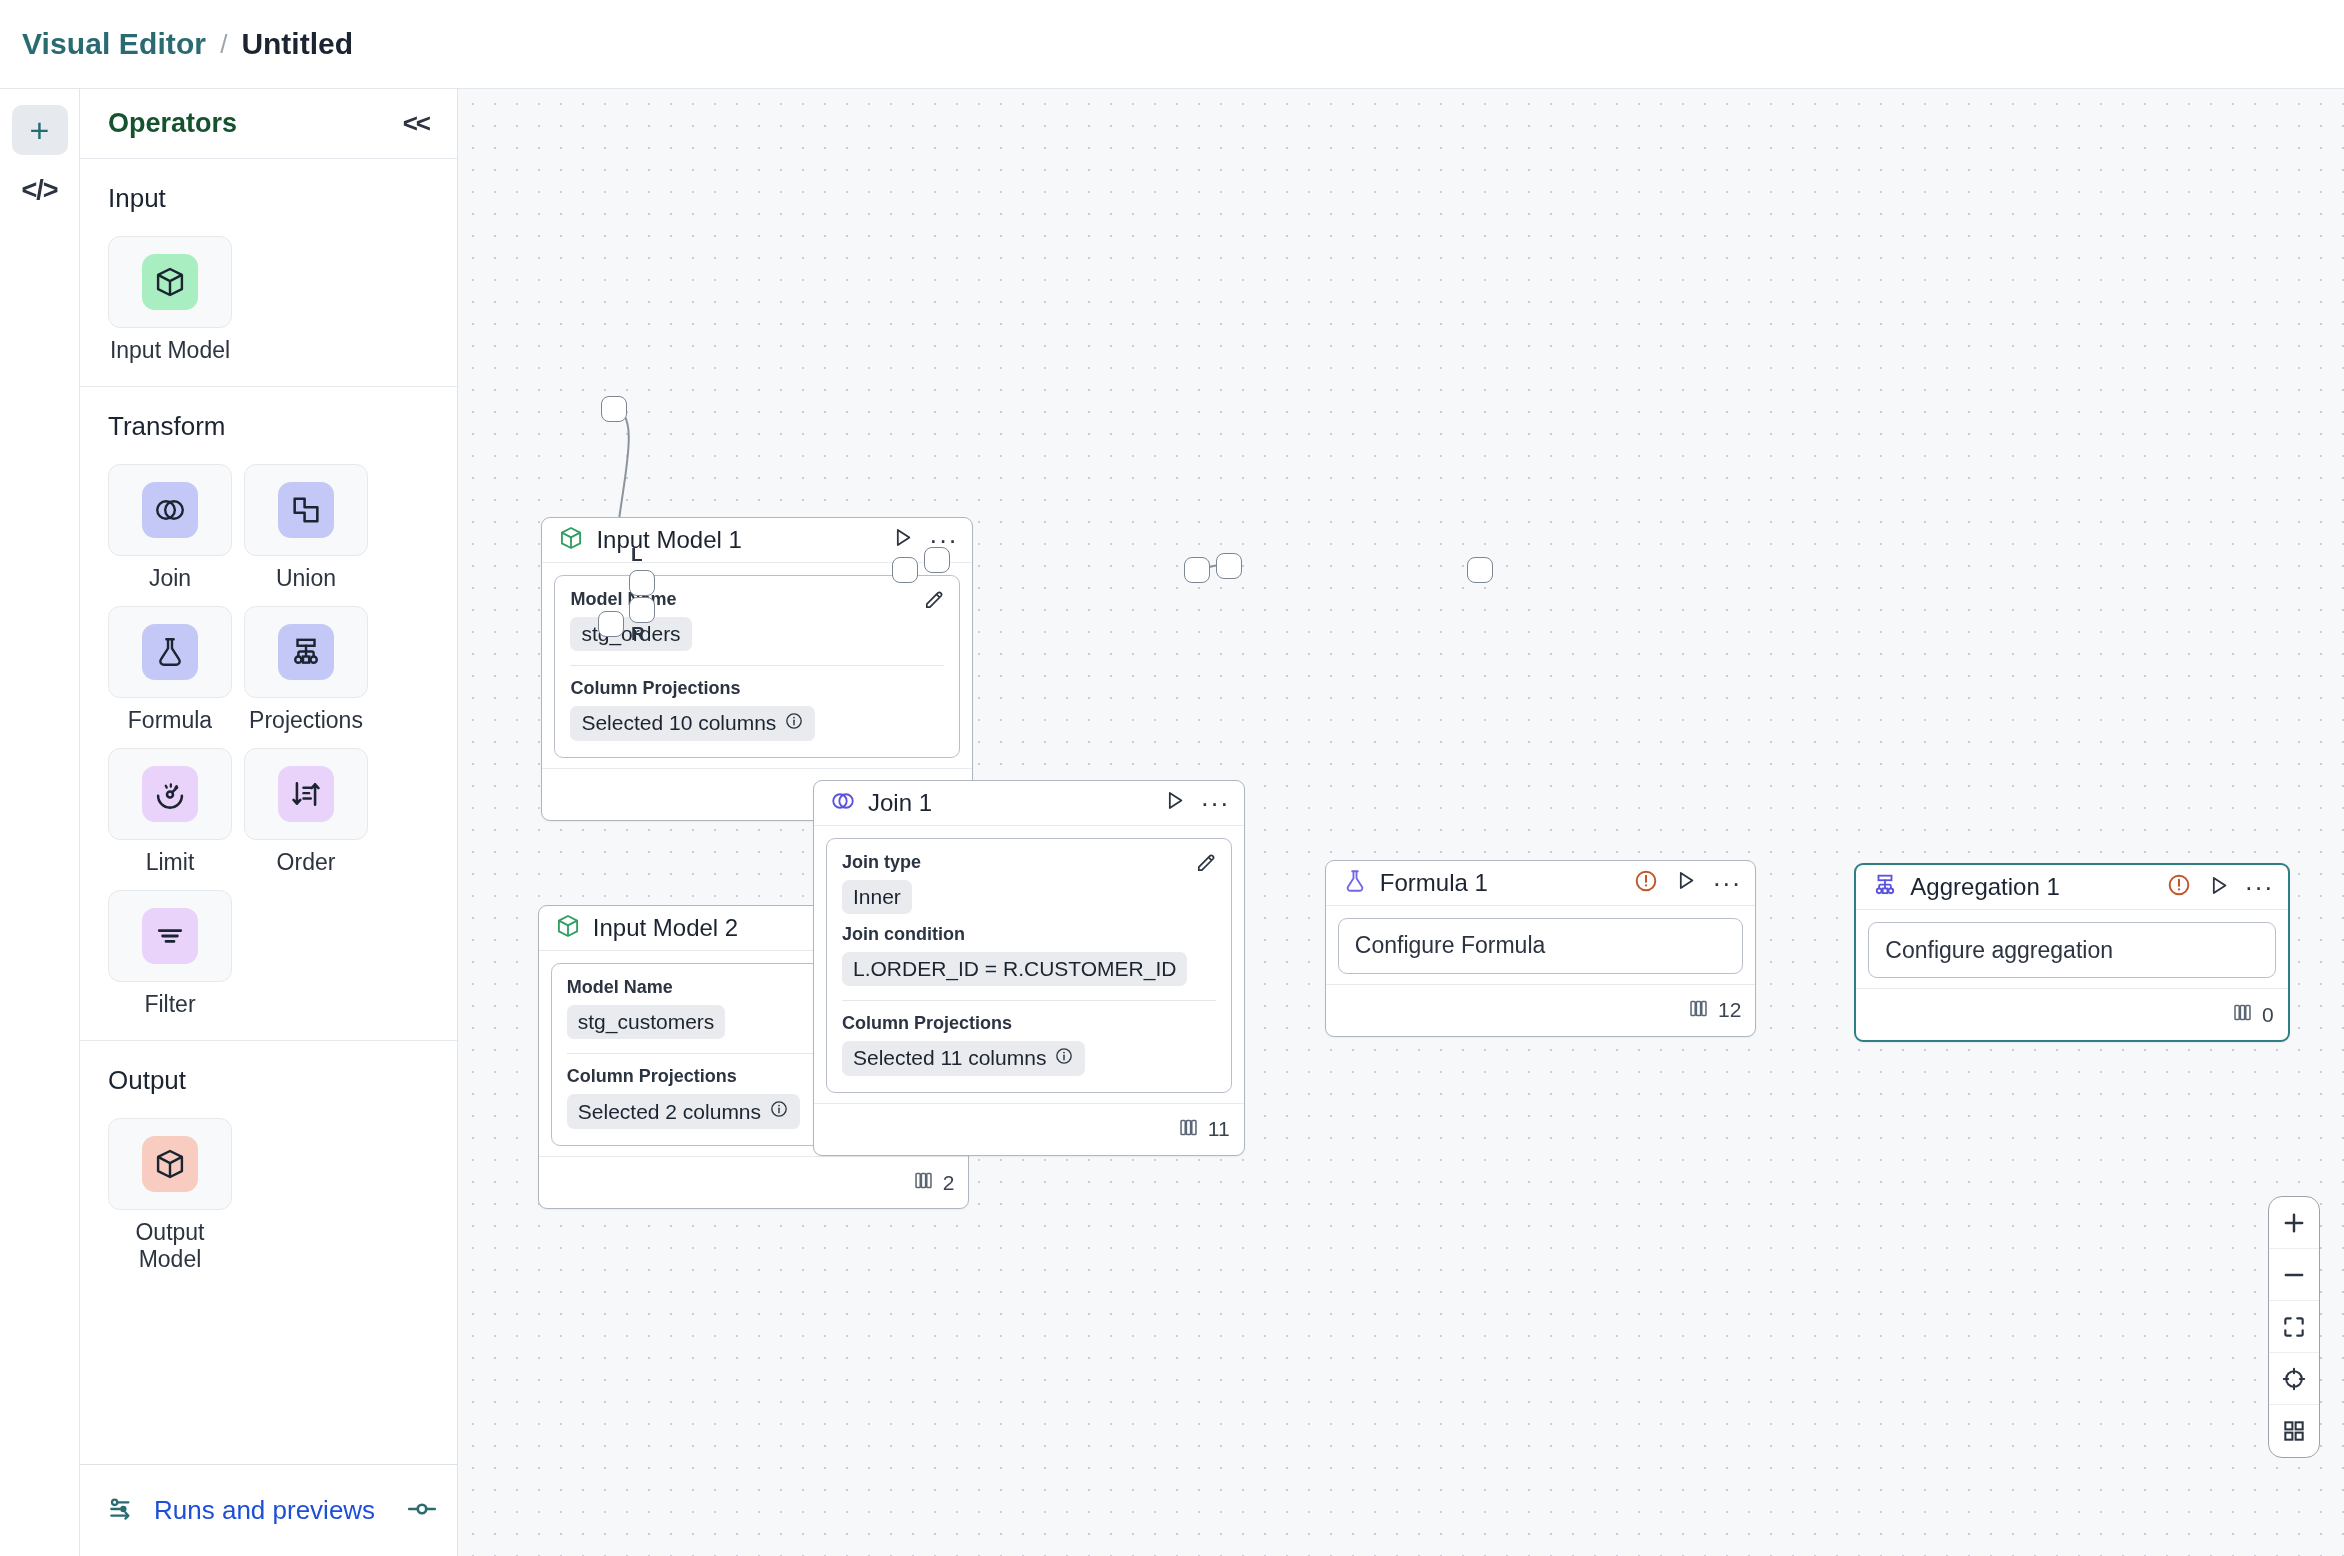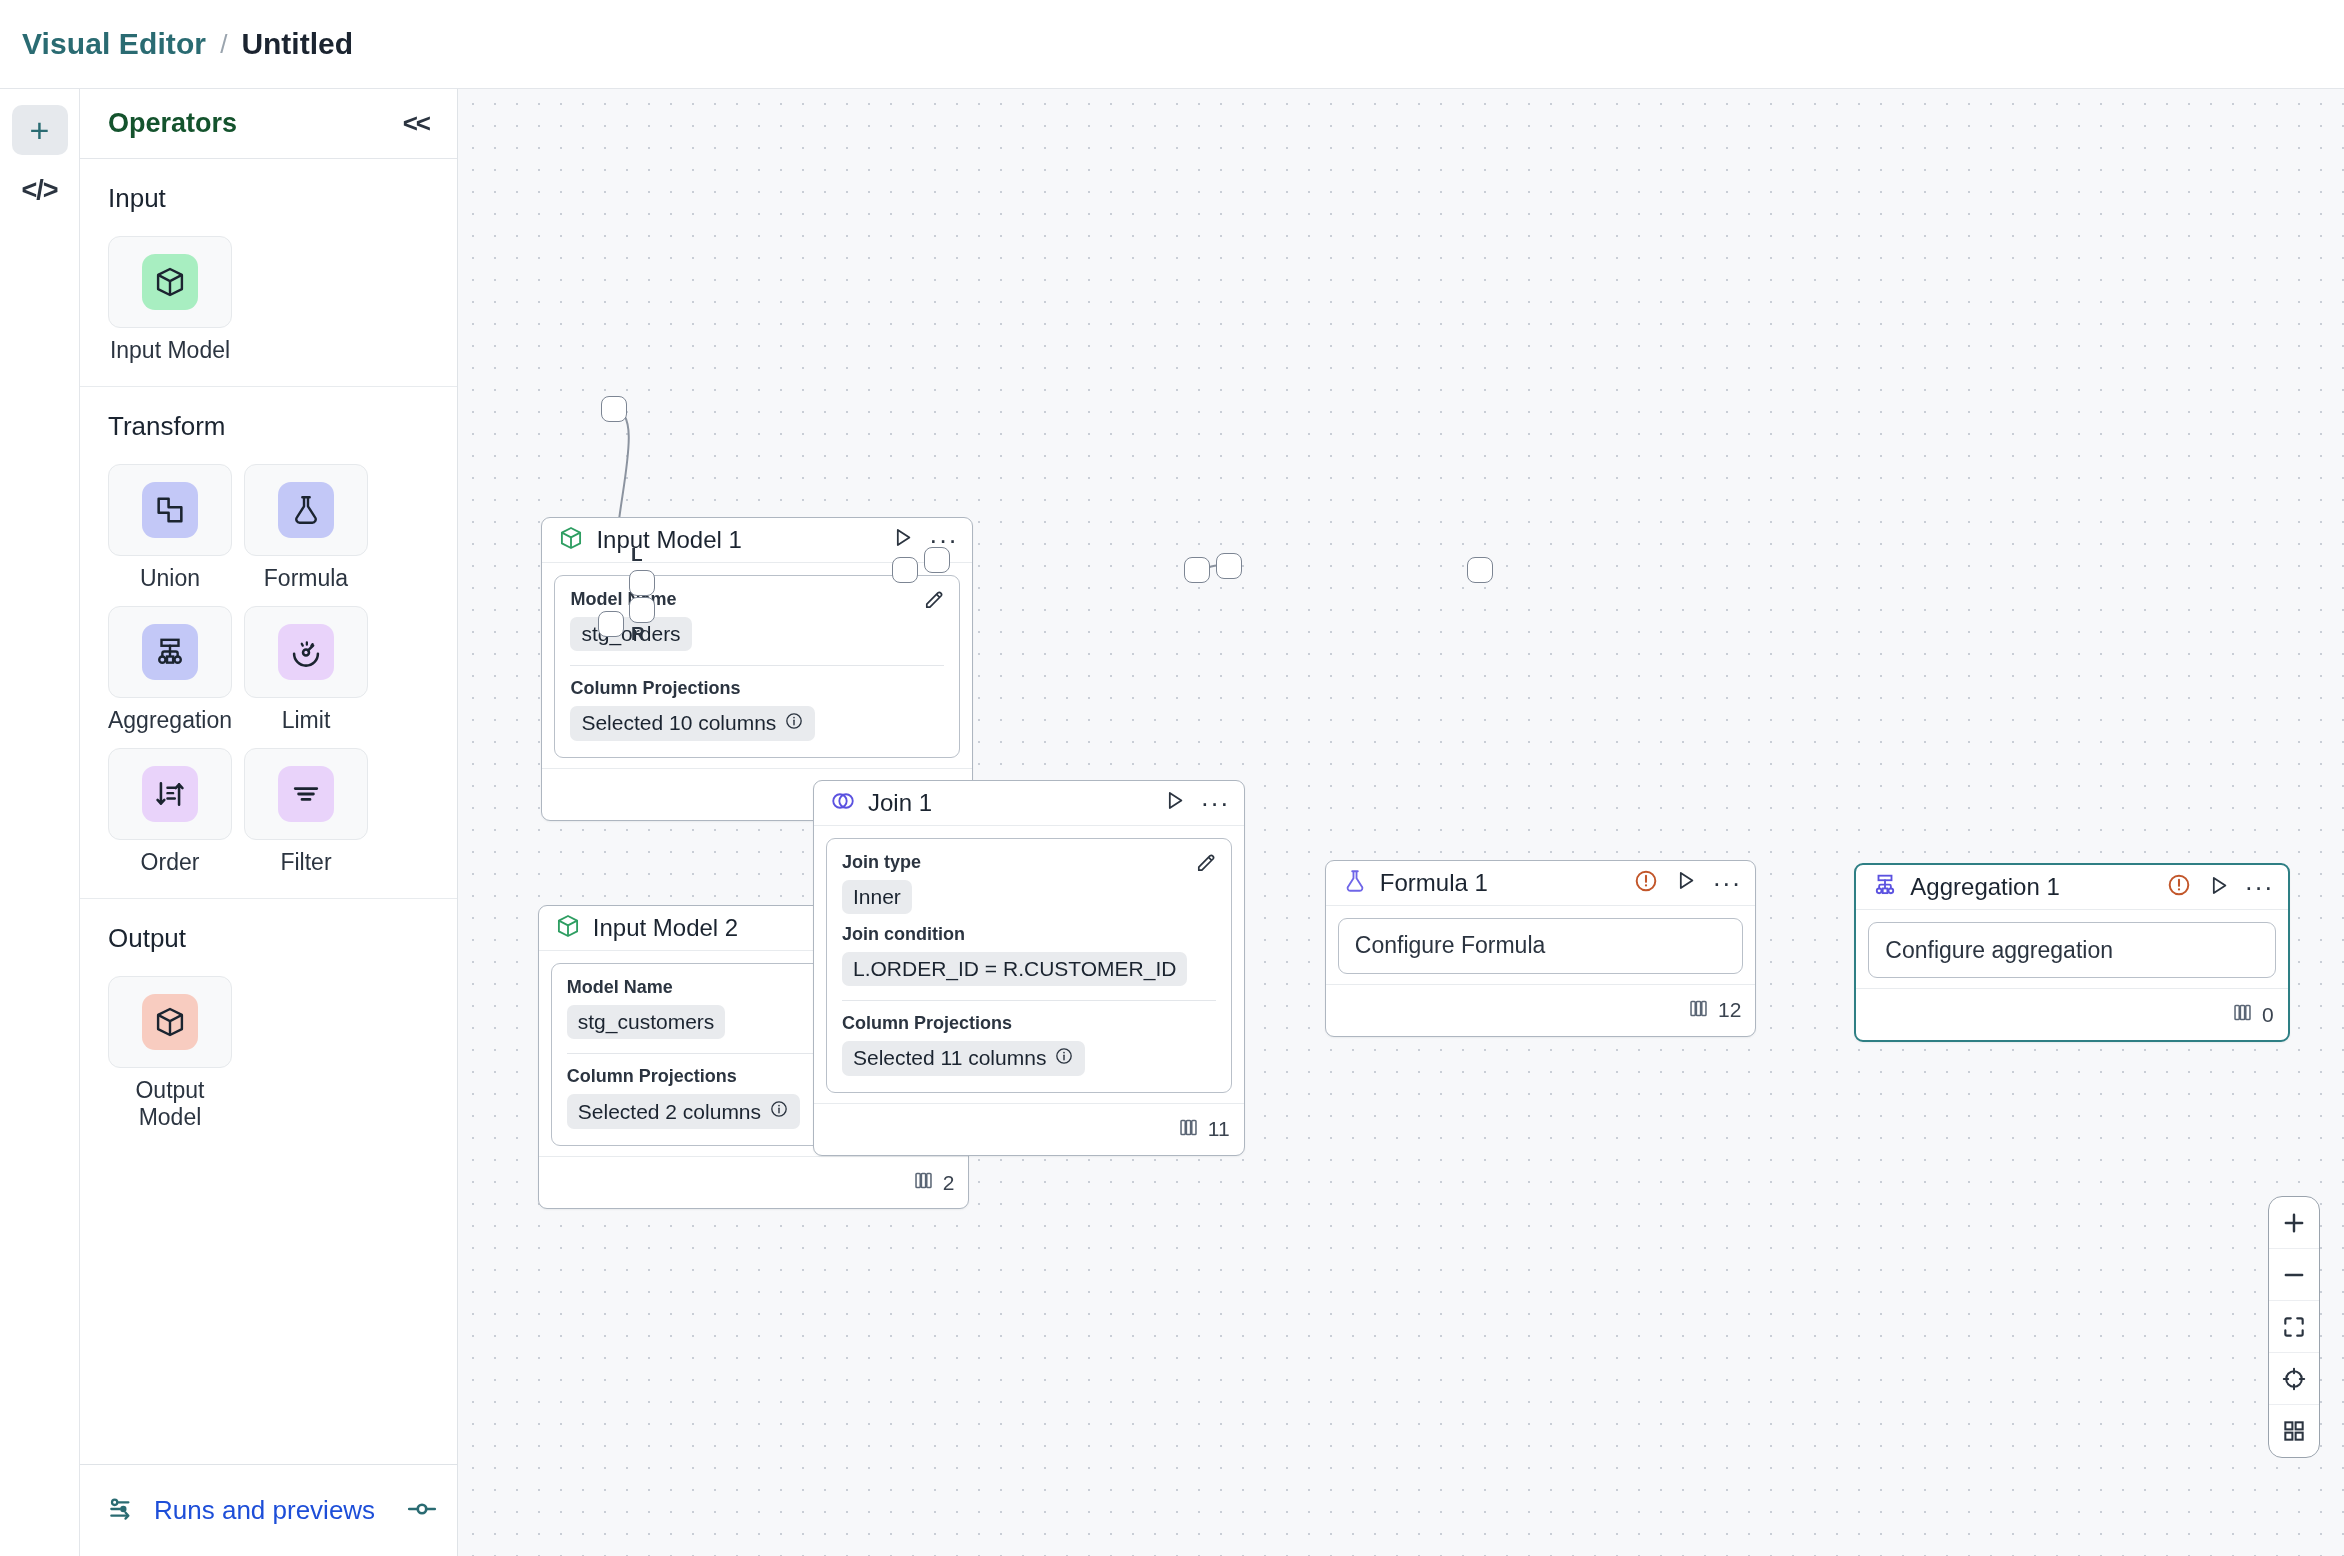--- a/index.html
+++ b/index.html
@@ -191,20 +191,31 @@
             </div>
           </div>
         </div>
         <div class="section">
           <div class="section-title">Transform</div>
           <div class="op-grid">
             <div class="op-cell">
               <div class="op-tile">
          <div class="op-swatch" style="background:#c3c8f7">
                   <svg width="34" height="34" viewBox="0 0 24 24" fill="none">
+                    <circle cx="9.2" cy="12" r="6.2" stroke="#1b2430" stroke-width="1.7"></circle>
+                    <circle cx="14.8" cy="12" r="6.2" stroke="#1b2430" stroke-width="1.7"></circle>
+                  </svg>
+                </div>
+       </div>
+       <div class="op-label">Join</div>
+            </div>
+            <div class="op-cell">
+              <div class="op-tile">
+         <div class="op-swatch" style="background:#c3c8f7">
+                  <svg width="34" height="34" viewBox="0 0 24 24" fill="none">
                     <path d="M4 4h7v6h9v10h-9v-6H4V4Z" stroke="#1b2430" stroke-width="1.8" stroke-linejoin="round"></path>
                   </svg>
                 </div>
        </div>
        <div class="op-label">Union</div>
             </div>
             <div class="op-cell">
               <div class="op-tile">
          <div class="op-swatch" style="background:#c3c8f7">
                   <svg width="34" height="34" viewBox="0 0 24 24" fill="none">
@@ -220,21 +231,21 @@
                   <svg width="34" height="34" viewBox="0 0 24 24" fill="none">
                     <rect x="6" y="3.4" width="12" height="4.2" stroke="#1b2430" stroke-width="1.7"></rect>
                     <path d="M12 7.6v4M6.6 15V13a1.4 1.4 0 0 1 1.4-1.4h8a1.4 1.4 0 0 1 1.4 1.4v2" stroke="#1b2430" stroke-width="1.7" stroke-linecap="round"></path>
                     <circle cx="6.6" cy="17.4" r="2.2" stroke="#1b2430" stroke-width="1.7"></circle>
                     <rect x="9.9" y="15.2" width="4.3" height="4.3" stroke="#1b2430" stroke-width="1.7"></rect>
                     <circle cx="17.4" cy="17.4" r="2.2" stroke="#1b2430" stroke-width="1.7"></circle>
                     <path d="M12 11.6v3.6" stroke="#1b2430" stroke-width="1.7"></path>
                   </svg>
                 </div>
        </div>
-       <div class="op-label">Aggregation</div>
+       <div class="op-label">Projections</div>
             </div>
             <div class="op-cell">
               <div class="op-tile">
          <div class="op-swatch" style="background:#e9d3fa">
                   <svg width="34" height="34" viewBox="0 0 24 24" fill="none">
                     <path d="M3.6 13.2a8.4 8.4 0 0 0 16.8 0" stroke="#1b2430" stroke-width="1.8" stroke-linecap="round"></path>
                     <circle cx="12" cy="12.4" r="2.1" stroke="#1b2430" stroke-width="1.8"></circle>
                     <path d="M13.5 10.9 17 7.4" stroke="#1b2430" stroke-width="1.8" stroke-linecap="round"></path>
                     <path d="M12.6 5.2v1.6M16.6 6.4l-.8 1.3M9 6.1l.7 1.4" stroke="#1b2430" stroke-width="1.6" stroke-linecap="round"></path>
                   </svg>

